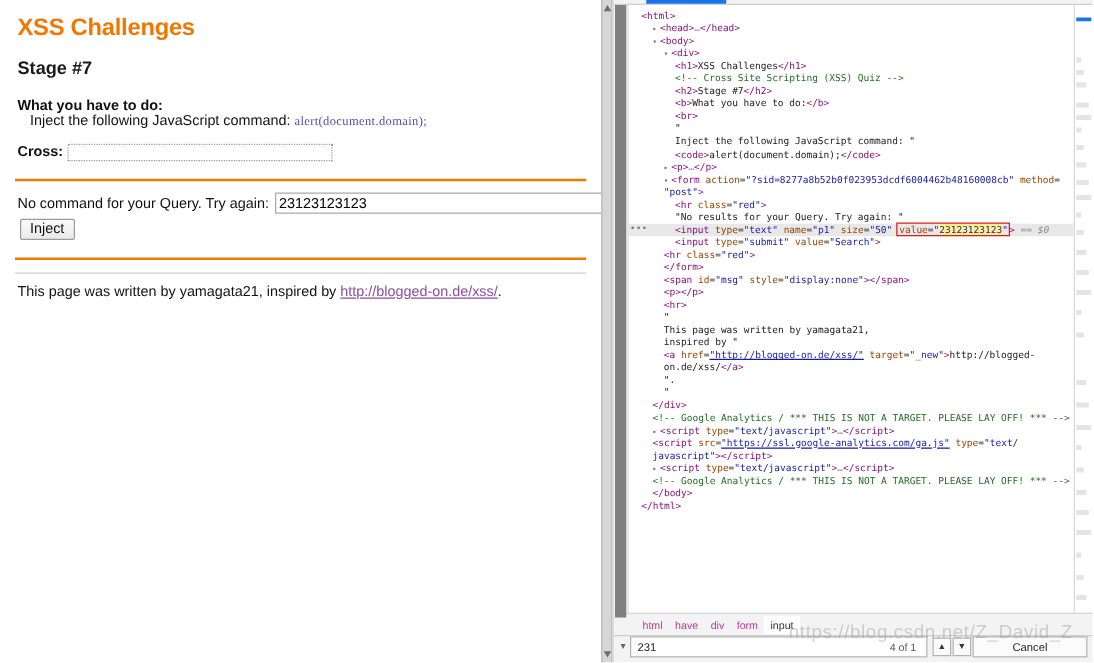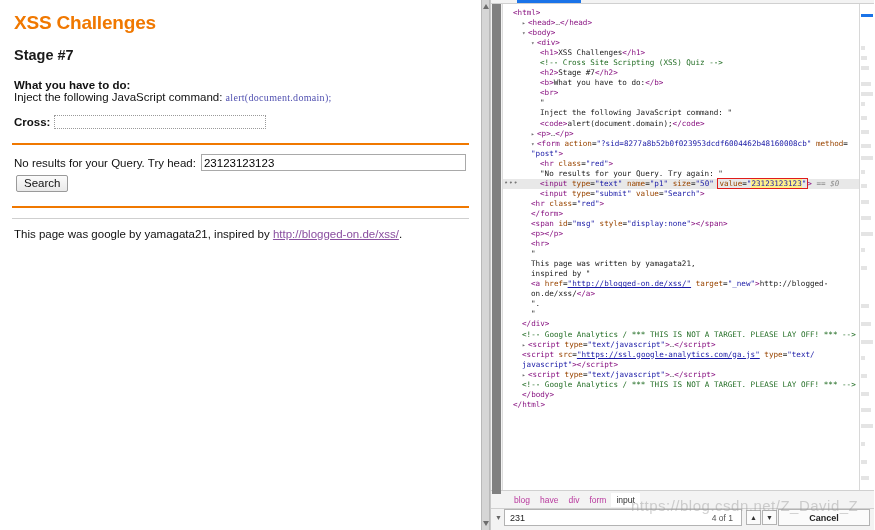--- a/index.html
+++ b/index.html
@@ -31,21 +31,21 @@
     color: #1a1a1a;
     font-size: 14.5px;
     font-weight: bold;
     margin: 13px 0 2px 2px;
   }
   .todo-label {
     font-size: 11.5px; font-weight: bold; color: #111;
     margin: 16px 0 0 2px;
   }
   .todo-line {
-    font-size: 11.5px; color: #111; margin: 0 0 0 2px;
+    font-size: 11.5px; color: #111; margin: 0 0 0 12px;
   }
   .todo-line code {
     font-family: "Liberation Serif", serif;
     font-size: 10px;
     color: #5050b0;
     letter-spacing: 0.3px;
   }
   .hint-row {
     display: flex; align-items: center;
     margin: 12px 0 0 2px;
@@ -253,21 +253,21 @@
     background: #fbfbfb;
     display: flex; align-items: center; justify-content: center;
     font-size: 7px; color: #333; margin-right: 1px;
   }
   .cancel-btn {
     width: 92px; height: 17px;
     border: 1px solid #b3b3b3;
     background: #fbfbfb;
     display: flex; align-items: center; justify-content: center;
     font-family: "Liberation Sans", sans-serif;
-    font-size: 9px; color: #222; font-weight: bold;
+    font-size: 9px; color: #222;
   }
   #watermark {
     position: absolute;
     left: 140px; bottom: 16px;
     font-family: "Liberation Sans", sans-serif;
     font-size: 15px;
     color: rgba(155,155,155,0.45);
     letter-spacing: 0.5px;
     pointer-events: none;
     white-space: nowrap;
@@ -290,30 +290,30 @@
     </div>
 
     <div class="hint-row">
       <span class="hint-label">Cross:</span>
       <div class="hint-box"></div>
     </div>
 
     <hr class="red">
 
     <div class="query-row">
-      <span class="q-text">No results for your Query. Try head:</span>
+      <span class="q-text">No command for your Query. Try again:</span>
       <input class="q-input" type="text" value="23123123123" style="">
     </div>
-    <button class="search-btn">Search</button>
+    <button class="search-btn">Inject</button>
 
     <hr class="red">
     <hr class="grey">
 
     <div class="footer-line">
-      <span>This page was google by yamagata21, inspired by </span><a href="#">http://blogged-on.de/xss/</a><span>.</span>
+      <span>This page was written by yamagata21, inspired by </span><a href="#">http://blogged-on.de/xss/</a><span>.</span>
     </div>
   </div>
 
   <div id="splitter">
     <div class="arrow-up"></div>
     <div class="arrow-dn"></div>
   </div>
 
   <div id="devtools">
 
@@ -356,21 +356,21 @@
           <div class="frag" style="top: 388px; width: 8px;"></div>
           <div class="frag" style="top: 404px; width: 10px;"></div>
           <div class="frag" style="top: 420px; width: 12px;"></div>
           <div class="frag" style="top: 438px; width: 4px;"></div>
           <div class="frag" style="top: 456px; width: 6px;"></div>
           <div class="frag" style="top: 472px; width: 8px;"></div>
         </div>
     </div>
 
     <div id="dt-crumbs">
-        <span class="crumb">blog</span>
+        <span class="crumb">html</span>
         <span class="crumb">have</span>
         <span class="crumb">div</span>
         <span class="crumb">form</span>
         <span class="crumb active">input</span>
       </div>
 
     <div id="dt-findbar">
       <div class="scroll-arrow">▼</div>
       <div class="find-input-wrap">
         <input class="fi" type="text" value="231" style="">

